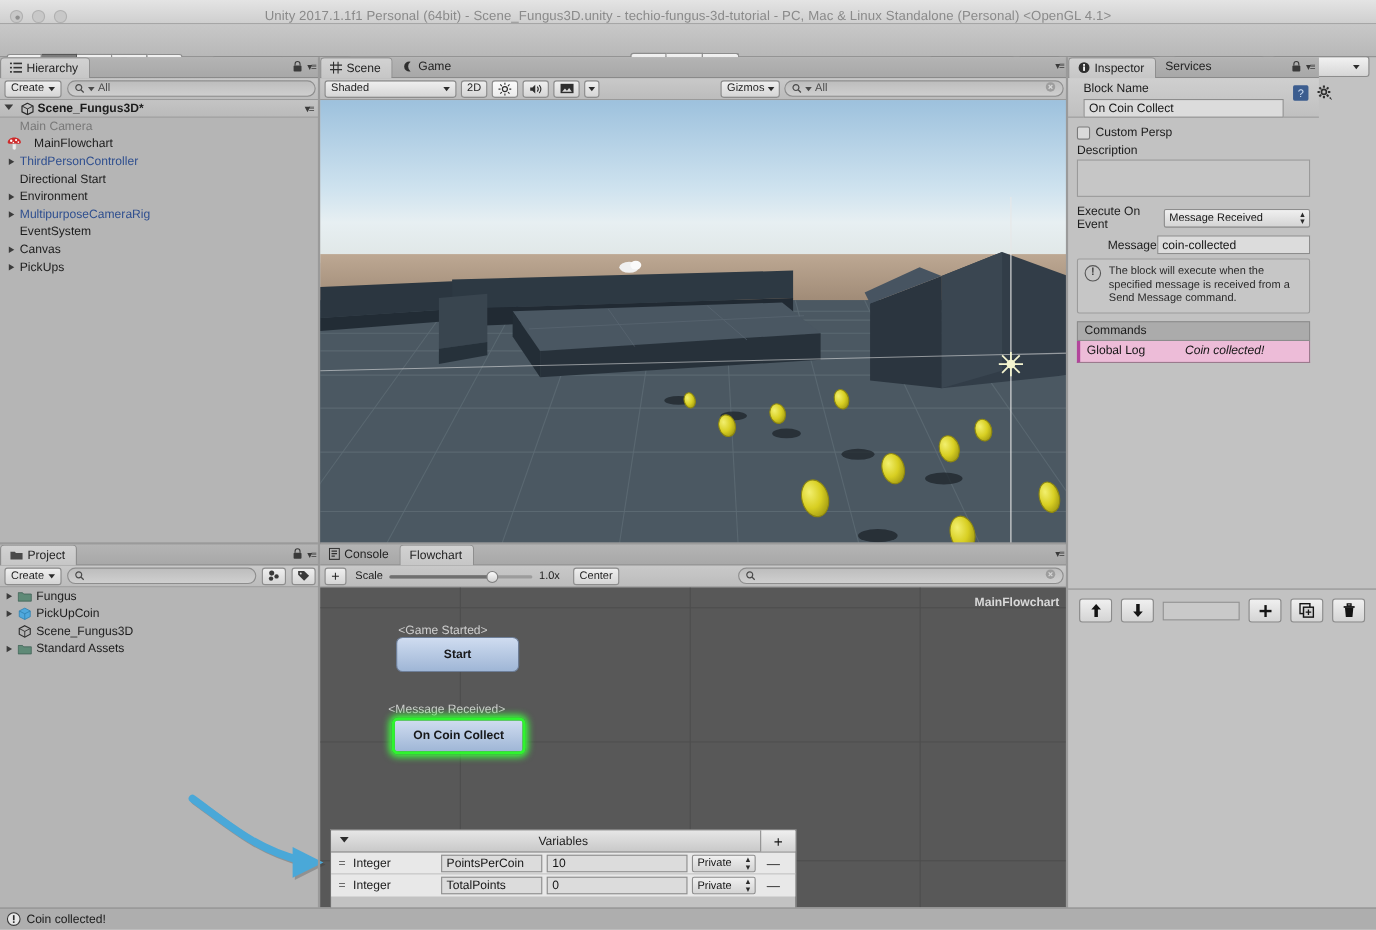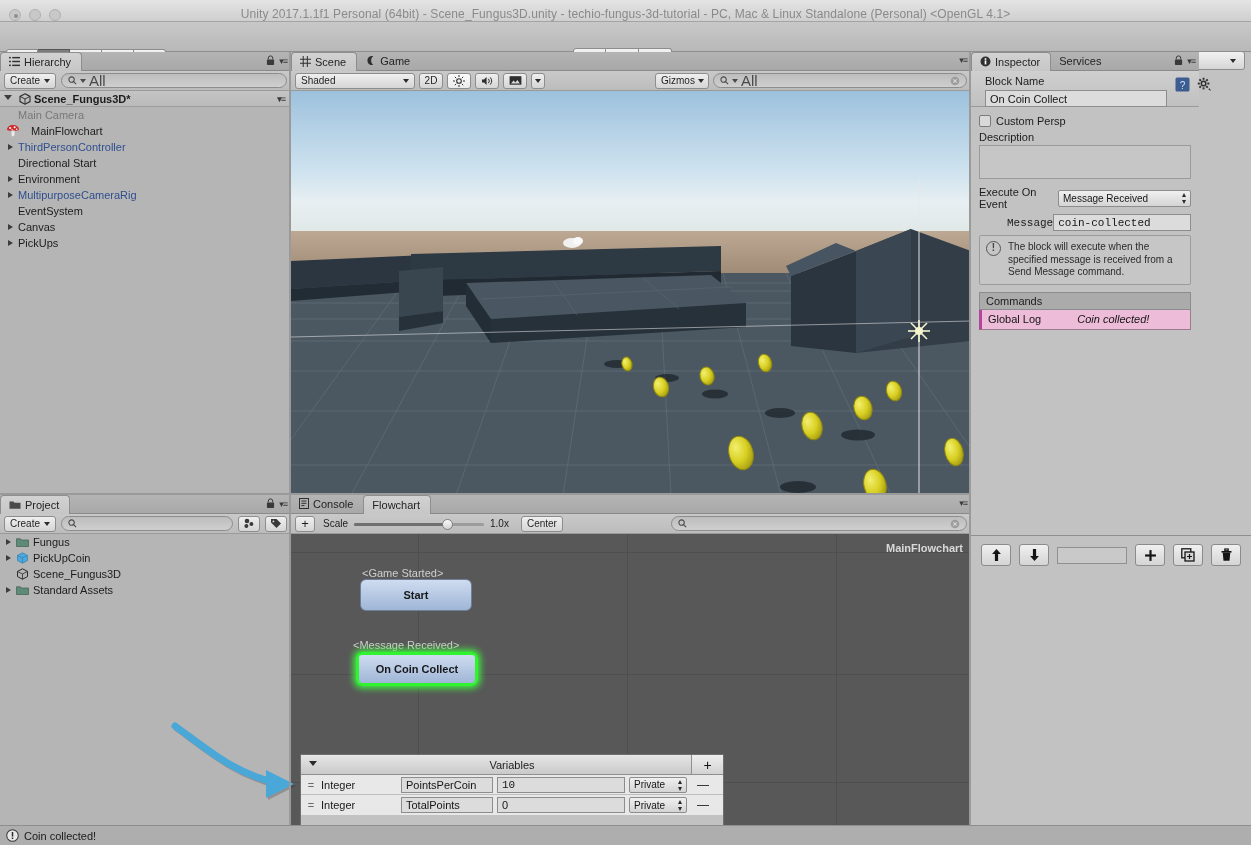--- a/index.html
+++ b/index.html
@@ -89,21 +89,21 @@
   .mini-btn {
     background: linear-gradient(to bottom,#efefef,#d5d5d5);
     border:1px solid #8d8d8d; border-radius:3px; height:16px;
     display:inline-flex;align-items:center;justify-content:center;gap:3px;
     padding:0 5px; font-size:10px; color:#1f1f1f; cursor:default;
   }
   .search-pill {
     flex:1; height:15px; border-radius:8px; border:1px solid #8d8d8d;
     background: linear-gradient(to bottom,#bdbdbd,#cfcfcf);
     display:flex; align-items:center; padding:0 6px; gap:3px;
-    font-size:15px; color:#4a4a4a;
+    font-size:10px; color:#4a4a4a;
   }
 
   
   #hierarchy { left:0; top:52px; width:291px; height:443px; background:#b5b5b5; }
   #hierarchy .list { background:#b5b5b5; height:calc(100% - 39px); overflow:hidden; }
   .h-scene-row {
     height:16px; display:flex; align-items:center; gap:3px;
     background: linear-gradient(to bottom,#c4c4c4,#bababa);
     border-bottom:1px solid #9e9e9e; padding-left:4px; font-weight:bold;
     font-size:11px; color:#1c1c1c; position:relative;
@@ -818,21 +818,21 @@
         <span>+</span>
       </div>
     </div>
 
     <div class="var-row">
       <span class="var-drag">=</span>
       <span class="var-type">Integer</span>
       <div class="txtfield" style="width:92px;">
         <span>PointsPerCoin</span>
       </div>
-      <div class="txtfield" style="width:128px;font-family:Liberation Mono, monospace;">
+      <div class="txtfield" style="width:128px;">
         <span>10</span>
       </div>
       <div class="popup" style="width:58px;">
         <span>Private</span>
         <span class="updown">▴<br>▾</span>
       </div>
       <span style="color:#222;font-size:12px;margin-left:6px;">—</span>
     </div>
 
     <div class="var-row">
@@ -931,21 +931,21 @@
         <span></span>
       </div>
 
       <div class="row" style="margin-top:7px;justify-content:space-between;">
         <span class="lbl">Execute On Event</span>
         <div class="popup" style="width:148px;height:17px;">
           <span>Message Received</span>
           <span class="updown">▴<br>▾</span>
         </div>
       </div>
-      <div class="row" style="justify-content:center;font-family:Liberation Mono, monospace;">
+      <div class="row" style="justify-content:center;">
         <span class="lbl" style="margin-left:28px;">Message</span>
         <div class="txtfield" style="width:148px;height:17px;">
           <span>coin-collected</span>
         </div>
       </div>
 
       <div class="helpbox" style="margin-top:4px;">
         <span class="i-circle">!</span>
         <span>The block will execute when the specified message is received from a Send Message command.</span>
       </div>

